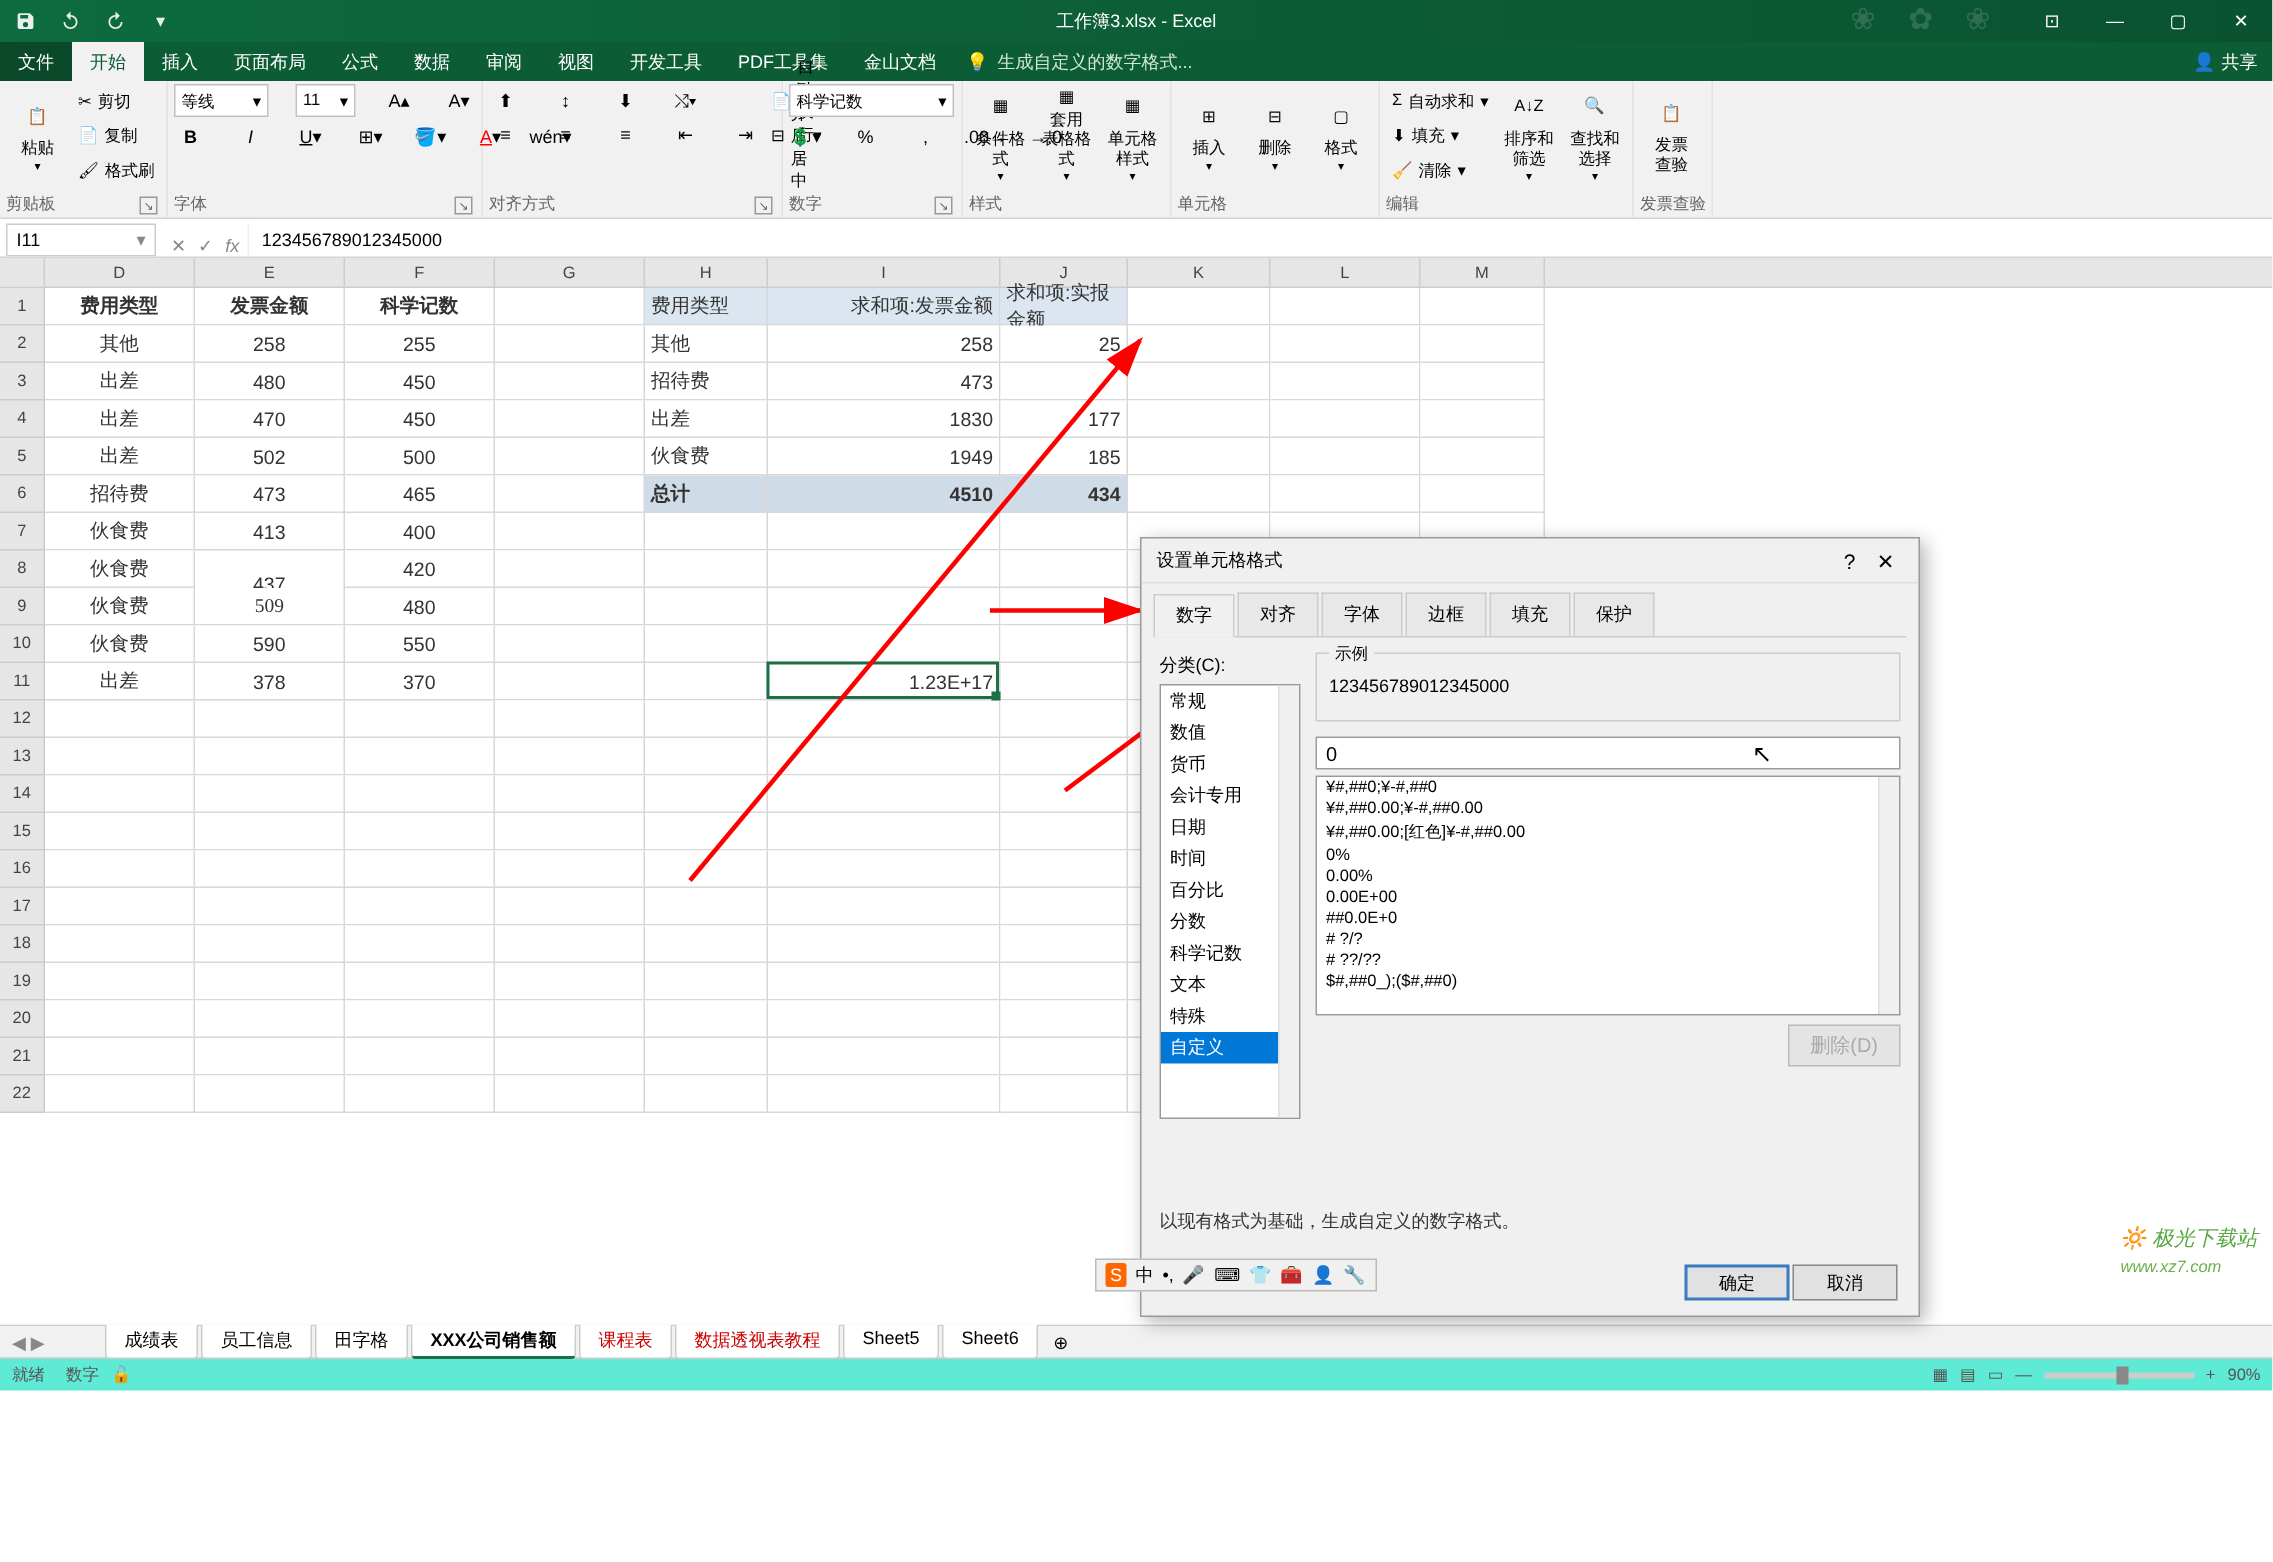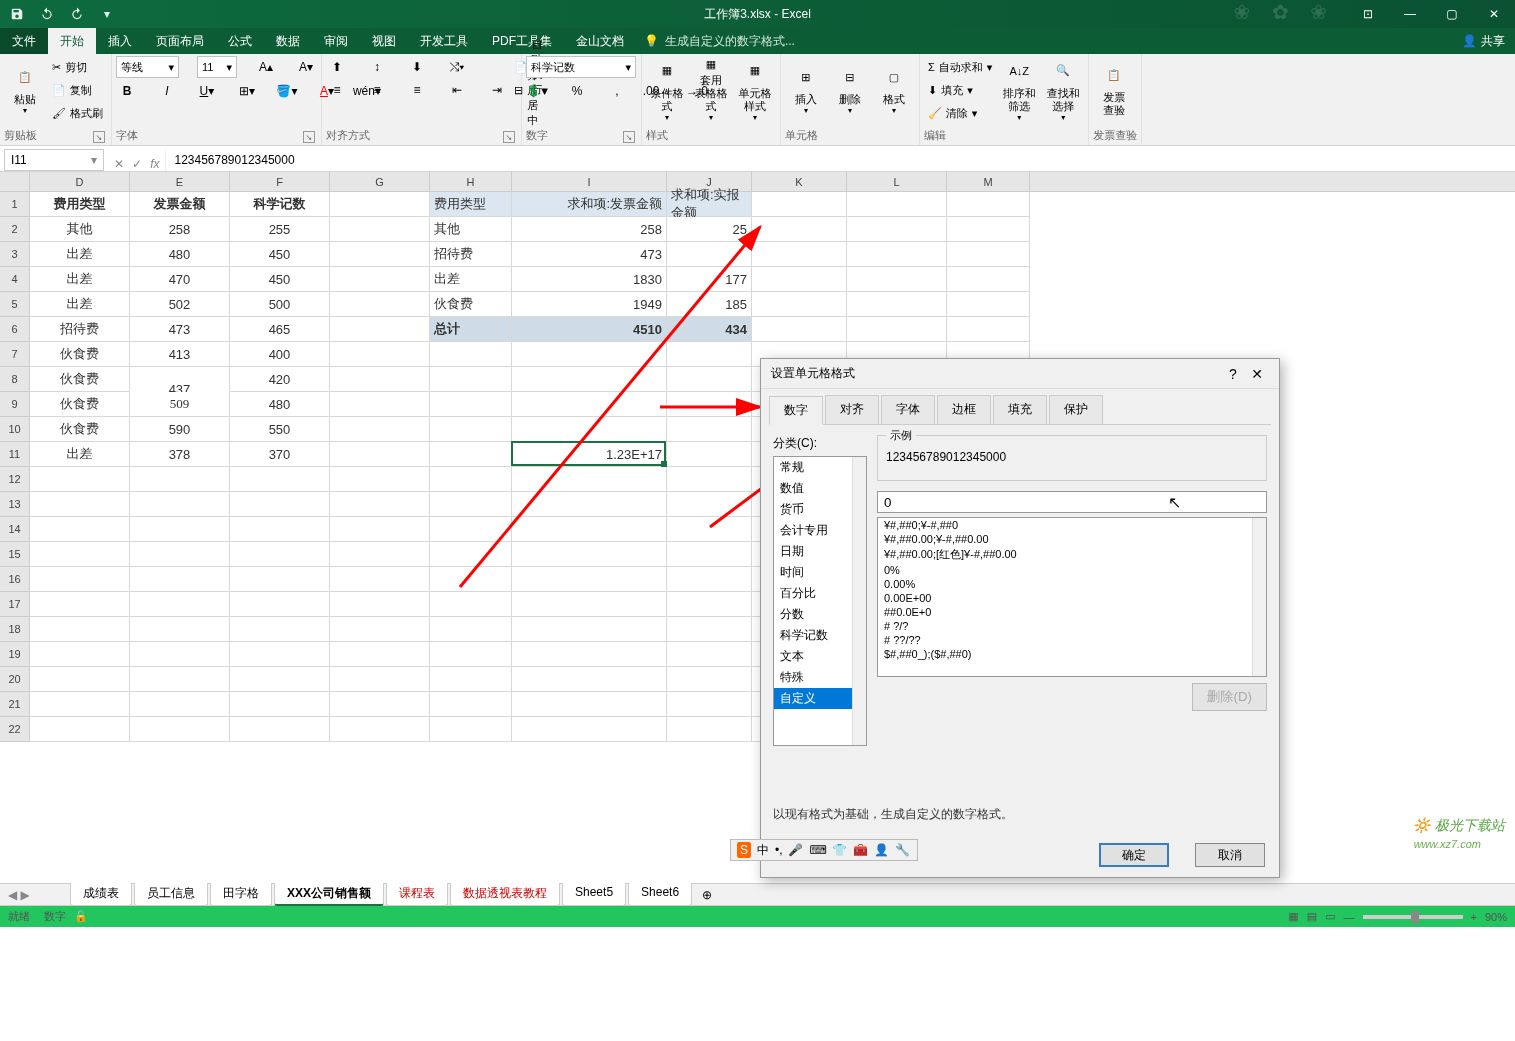--- a/index.html
+++ b/index.html
@@ -69,30 +69,30 @@
 .right-pane { flex: 1; }
 .sample-box { border: 1px solid #ccc; height: 46px; padding: 4px 8px; margin-bottom: 10px; position: relative; }
 .sample-box .lbl { position: absolute; top: -8px; left: 8px; background: #f0f0f0; padding: 0 4px; font-size: 11px; }
 .type-lbl { margin-bottom: 4px; }
 .type-input { width: 100%; border: 1px solid #999; height: 22px; padding: 0 6px; background: #fff; margin-bottom: 4px; }
 .type-list { border: 1px solid #999; height: 160px; background: #fff; overflow: hidden; position: relative; font-size: 11px; }
 .type-list .fit { padding: 1px 6px; cursor: pointer; }
 .type-list .sbar { position: absolute; right: 0; top: 0; bottom: 0; width: 14px; background: #f0f0f0; border-left: 1px solid #ddd; }
 .del-btn { float: right; margin-top: 6px; padding: 4px 14px; border: 1px solid #bbb; background: #e4e4e4; color: #aaa; }
 .hint-txt { position: absolute; left: 4px; bottom: 10px; color: #333; }
-.dlg-footer { height: 44px; display: flex; align-items: center; justify-content: flex-end; padding: 0 14px; gap: 26px; }
+.dlg-footer { height: 44px; display: flex; align-items: center; justify-content: flex-end; padding: 0 14px; gap: 2px; }
 .dlg-footer button { width: 70px; height: 24px; border: 1px solid #888; background: #e1e1e1; cursor: pointer; font-size: 12px; }
 .dlg-footer button.primary { border: 2px solid #3b7bbf; }
 .sheettabs { height: 22px; background: #f1f1f1; border-top: 1px solid #ccc; display: flex; align-items: center; font-size: 12px; }
 .sheettabs .nav { width: 70px; display: flex; gap: 6px; padding-left: 8px; color: #888; }
 .sheettabs .stab { padding: 2px 12px; border: 1px solid #ccc; border-top: none; background: #fff; cursor: pointer; border-radius: 0 0 3px 3px; margin-right: 2px; }
 .sheettabs .stab.active { background: #fff; border-bottom: 2px solid #1d7044; font-weight: bold; }
 .sheettabs .stab.hl { color: #c00; }
 .sheettabs .add { padding: 0 8px; cursor: pointer; }
-.statusbar { height: 22px; background: #22c55e; border-top: 1px solid #ccc; display: flex; align-items: center; font-size: 11px; padding: 0 8px; color: #555; }
+.statusbar { height: 22px; background: #5eead4; border-top: 1px solid #ccc; display: flex; align-items: center; font-size: 11px; padding: 0 8px; color: #555; }
 .statusbar .spacer { flex: 1; }
 .ime-bar { position: absolute; bottom: 22px; left: 730px; height: 22px; display: flex; align-items: center; gap: 6px; background: #f0f0f0; border: 1px solid #bbb; padding: 0 6px; z-index: 5; }
 .ime-bar span { cursor: pointer; }
 .viewctrl { display: flex; align-items: center; gap: 8px; }
 .zoom-slider { width: 100px; height: 4px; background: #ccc; position: relative; }
 .zoom-slider .thumb { position: absolute; top: -4px; width: 8px; height: 12px; background: #888; left: 48px; }
 .watermark { position: absolute; right: 10px; bottom: 32px; font-size: 14px; color: #5aa845; font-style: italic; }
 .cursor { position: absolute; top: 493px; left: 1168px; font-size: 16px; z-index: 20; pointer-events: none; }
 svg { fill: currentColor; }
 </style>

